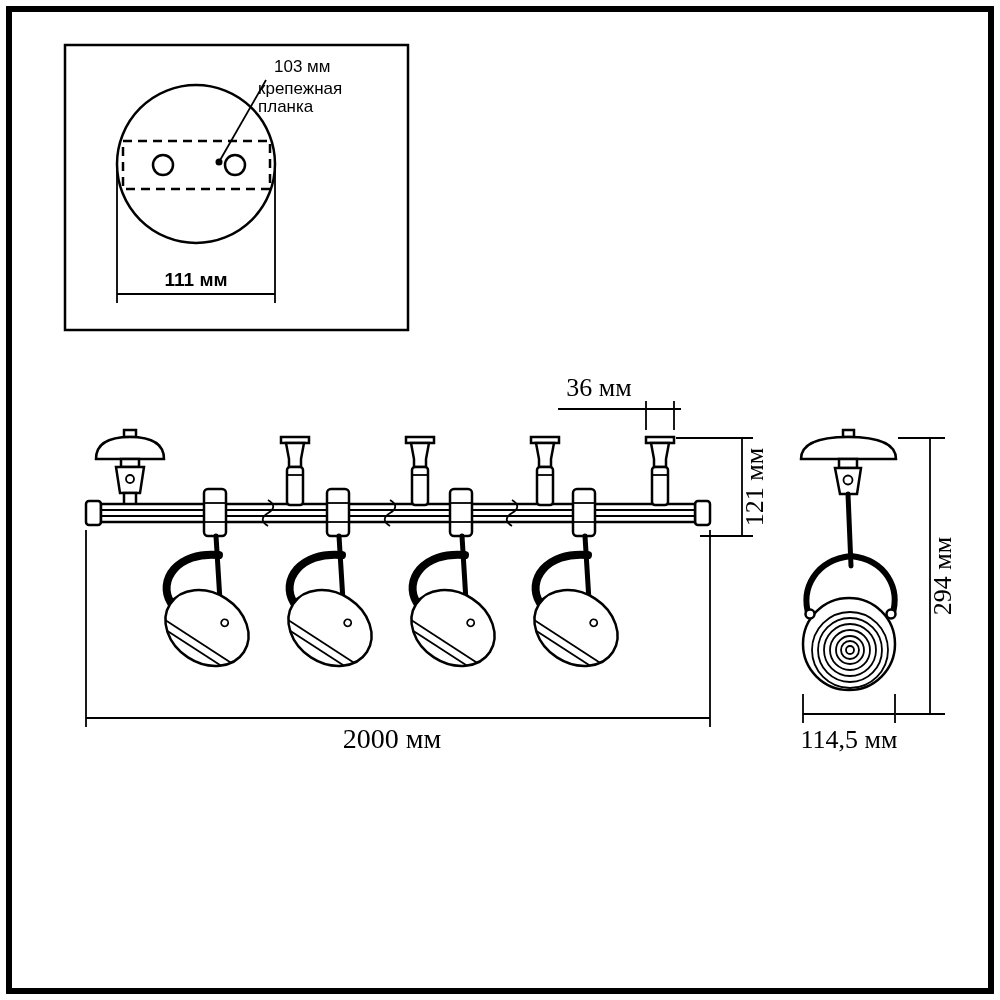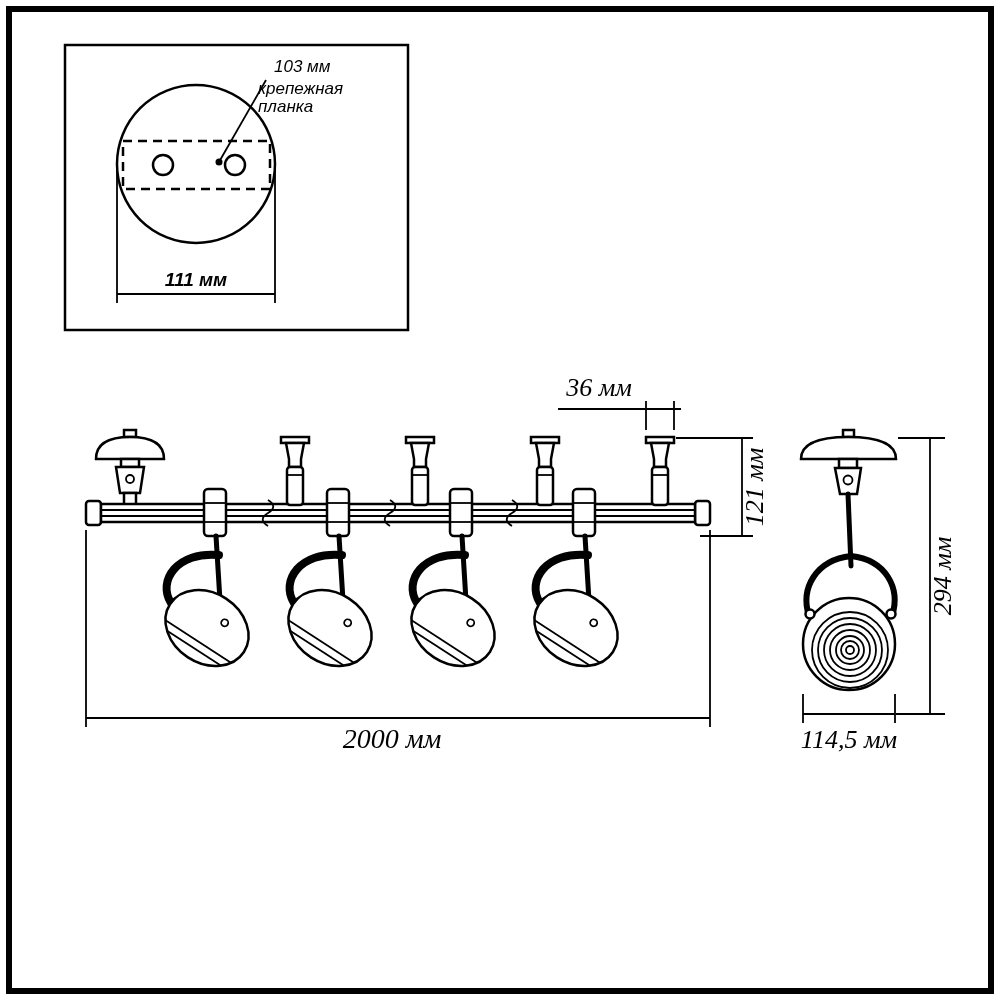--- a/index.html
+++ b/index.html
@@ -1,16 +1,16 @@
 <!DOCTYPE html>
 <html><head>
 <meta charset="utf-8">
 <style>
   html,body { margin:0; padding:0; background:#ffffff; }
-  .canvas { position:relative; width:1000px; height:1000px; background:#ffffff; overflow:hidden;font-style:italic; }
+  .canvas { position:relative; width:1000px; height:1000px; background:#ffffff; overflow:hidden; }
   svg { position:absolute; left:0; top:0; }
   .frame { fill:none; stroke:#000; stroke-width:6; }
   .box   { fill:#fff; stroke:#000; stroke-width:2.5; }
   .ln    { fill:none; stroke:#000; stroke-width:2.5; }
   .thin  { stroke-width:1.8; }
   .lnf   { fill:#fff; stroke:#000; stroke-width:2.5; }
   .fill  { fill:#000; stroke:none; }
   .dash  { fill:none; stroke:#000; stroke-width:2.5; stroke-dasharray:9 6; }
   .arm   { fill:none; stroke:#000; stroke-width:8; stroke-linecap:round; }
   .stem  { fill:none; stroke:#000; stroke-width:5; stroke-linecap:round; }

